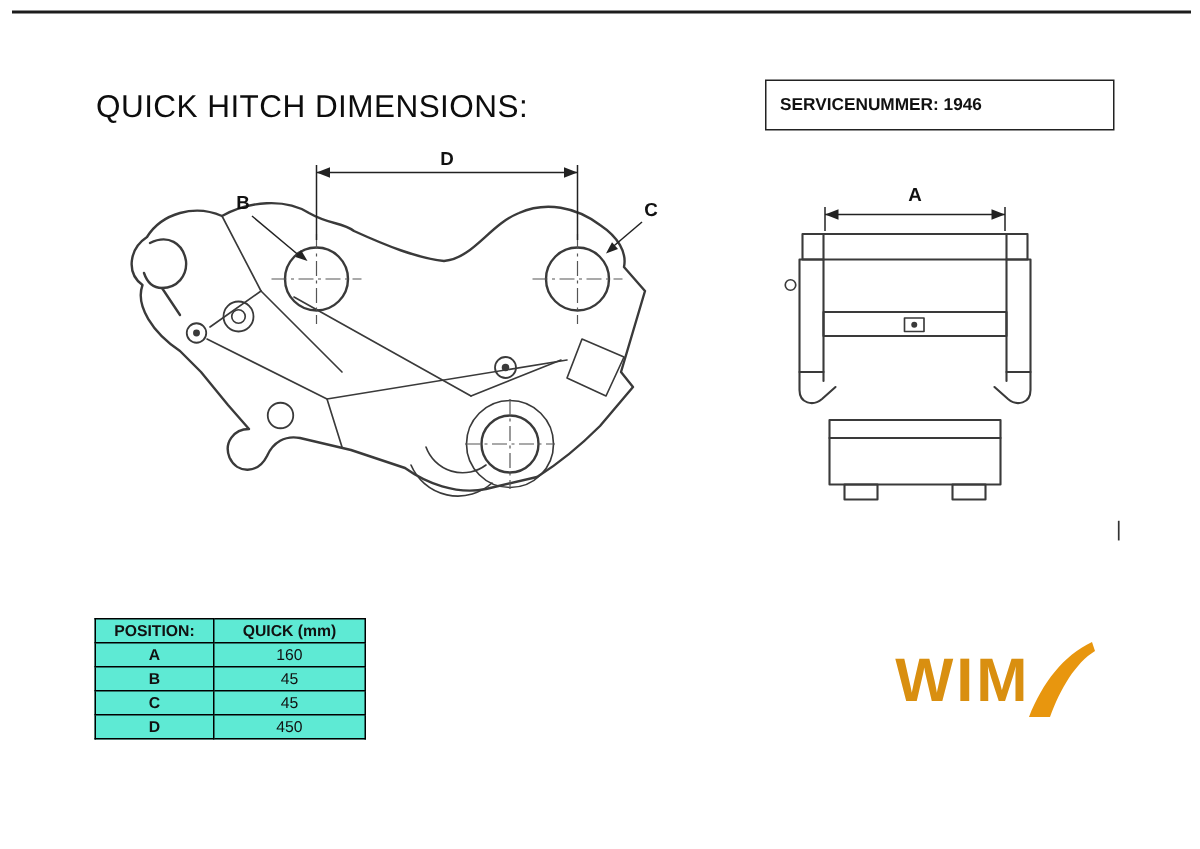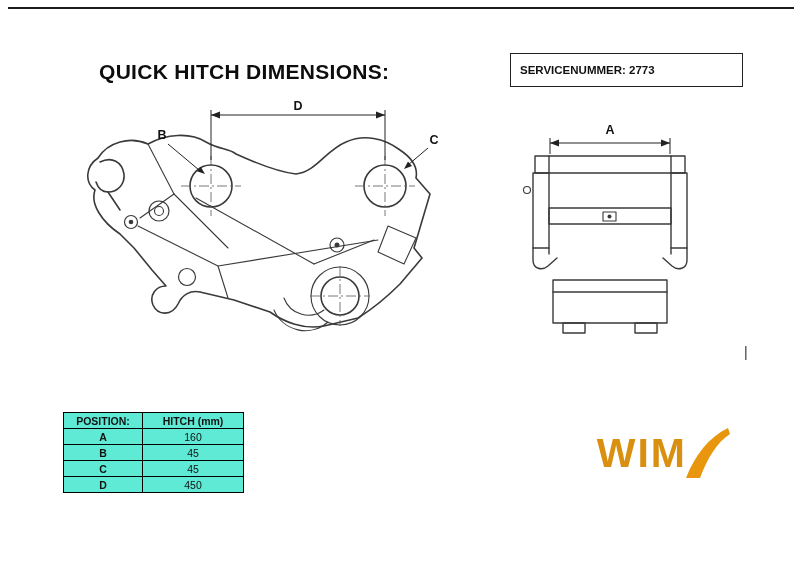--- a/index.html
+++ b/index.html
@@ -1,21 +1,21 @@
 <!DOCTYPE html>
 <html><head>
 <meta charset="utf-8">
 <style>
   html,body{margin:0;padding:0;background:#ffffff;}
   .canvas{
     position:relative;width:800px;height:566px;background:#ffffff;
     font-family:"Liberation Sans",sans-serif;color:#111;overflow:hidden;
   }
   .top-rule{position:absolute;left:8px;top:7px;width:786px;border-top:2px solid #1c1c1c;}
-  .title{position:absolute;left:64px;top:60px;font-size:21px;font-weight:bold;letter-spacing:.3px;color:#0d0d0d;margin-left:35px;}
+  .title{position:absolute;left:64px;top:60px;font-size:21px;font-weight:normal;letter-spacing:.3px;color:#0d0d0d;}
   .service-box{
     position:absolute;left:510px;top:53px;width:222px;height:32px;border:1.6px solid #222;
     display:flex;align-items:center;padding-left:9px;font-size:11.5px;font-weight:bold;background:#fff;
   }
   .side-view{position:absolute;left:78px;top:98px;}
   .front-view{position:absolute;left:505px;top:120px;}
   .stray-mark{position:absolute;left:744px;top:344px;font-size:14px;color:#333;}
   .dims-table-wrap{position:absolute;left:63px;top:412px;}
   table.dims{border-collapse:collapse;background:#5eead4;}
   table.dims th,table.dims td{
@@ -36,21 +36,21 @@
 </head>
 <body>
 
 <div class="canvas">
 
   <div class="top-rule"></div>
 
   <div class="title">QUICK HITCH DIMENSIONS:</div>
 
   <div class="service-box">
-    <span>SERVICENUMMER: 2773</span>
+    <span>SERVICENUMMER: 1946</span>
   </div>
 
   <svg class="side-view" width="395" height="252" viewBox="0 0 395 252">
     <g stroke="#3a3a3a" fill="none" stroke-width="1.6" stroke-linejoin="round" stroke-linecap="round">
 
       <path d="
         M 20,60
         C 30,44 52,38 70,46
         C 88,36 112,34 128,44
         C 142,52 150,50 158,56
@@ -172,21 +172,21 @@
     <text x="105" y="14" font-size="12.5" font-weight="bold" text-anchor="middle" fill="#111">A</text>
   </svg>
 
   <span class="stray-mark">|</span>
 
   <div class="dims-table-wrap">
     <table class="dims">
       <thead>
         <tr>
           <th class="c1">POSITION:</th>
-          <th class="c2">HITCH (mm)</th>
+          <th class="c2">QUICK (mm)</th>
         </tr>
       </thead>
       <tbody>
         <tr>
           <td class="pos">A</td>
           <td class="size">160</td>
         </tr>
         <tr>
           <td class="pos">B</td>
           <td class="size">45</td>

